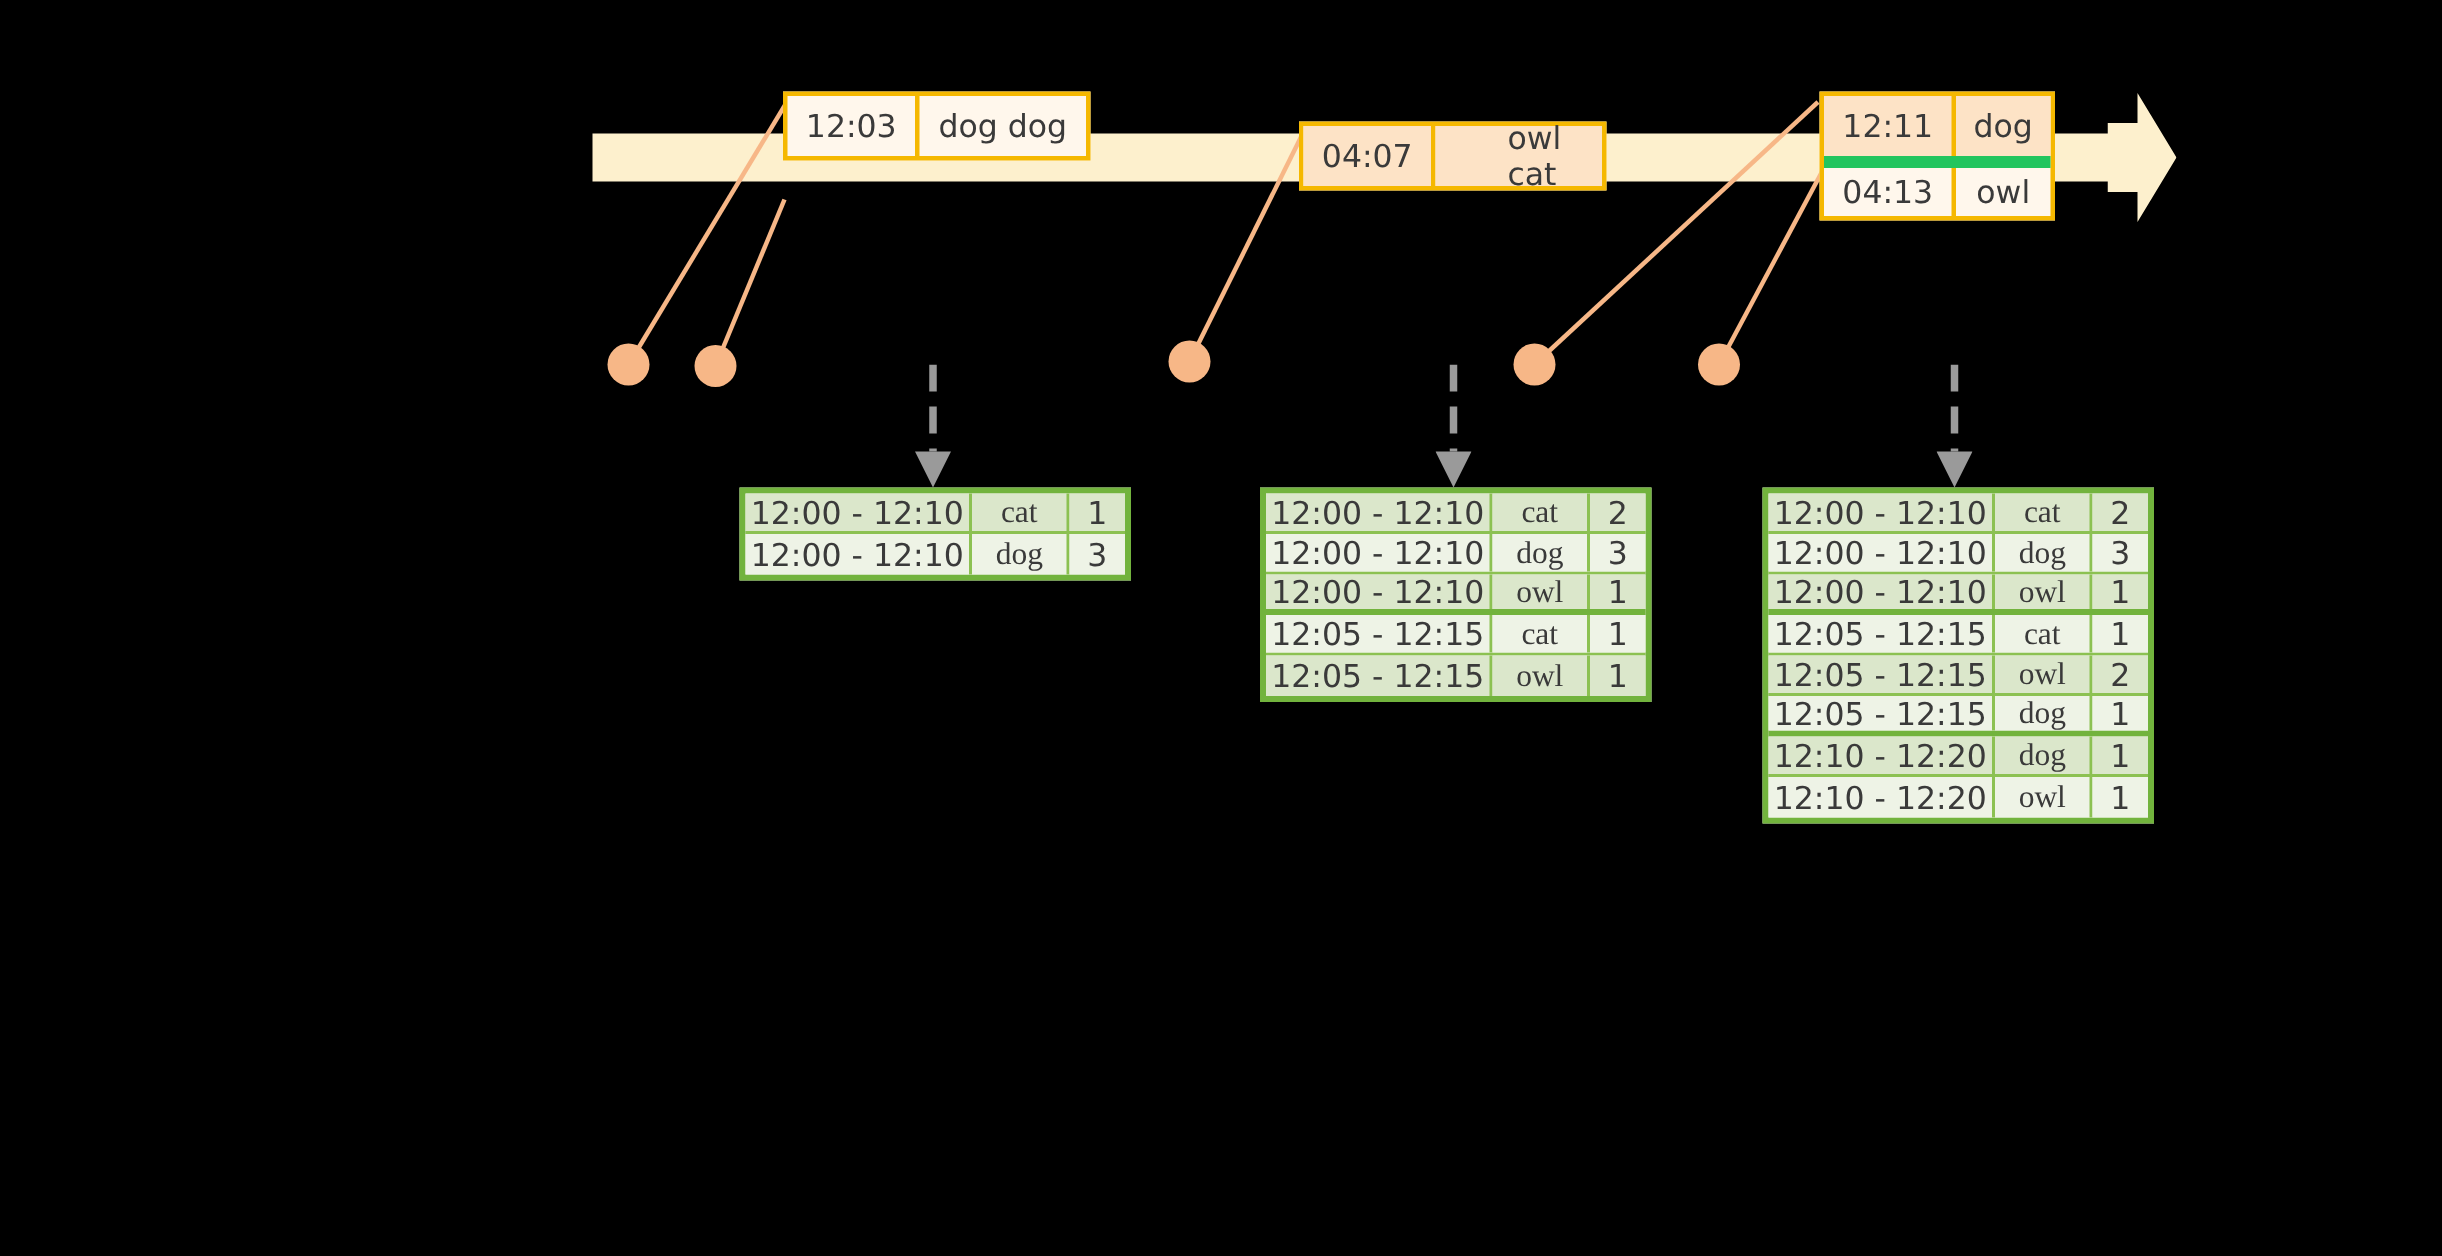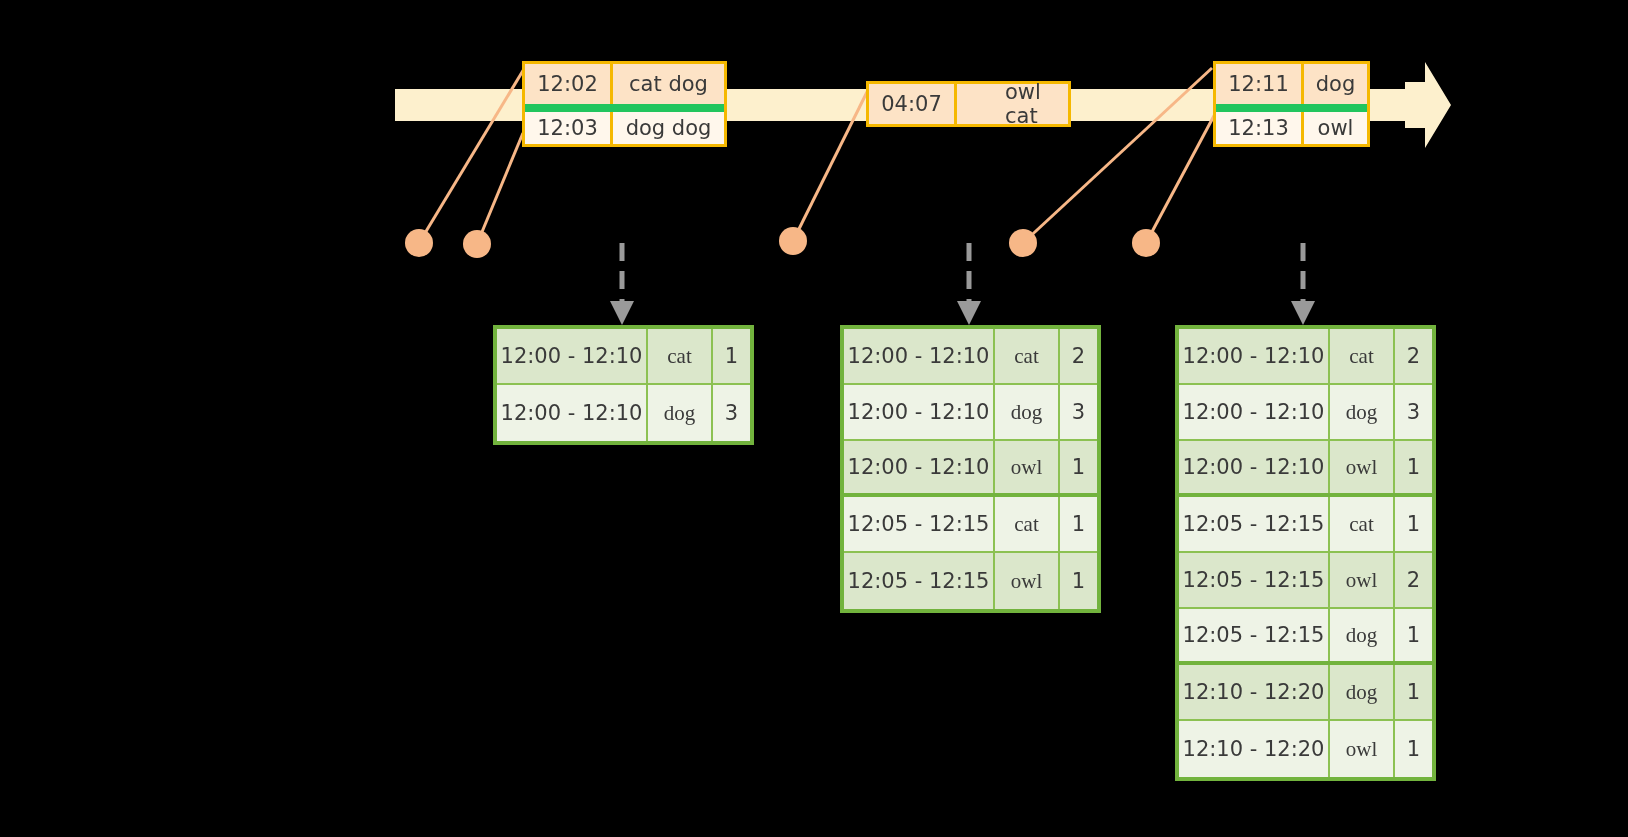--- a/index.html
+++ b/index.html
@@ -34,21 +34,21 @@
   #connectors{position:absolute;left:0;top:0;width:1628px;height:837px;}
   .dot{fill:#f7b787;}
   .conn{stroke:#f7b787;stroke-width:3;fill:none;}
 
   
   .dashed-arrow{position:absolute;width:24px;height:82px;}
 
   
   .result-table{position:absolute;border:4px solid #72b33d;box-sizing:border-box;
                 background:#eef3e6;}
-  .rt-row{display:flex;height:56px;box-sizing:border-box;border-bottom:2px solid #8cc152;}
+  .rt-row{display:flex;height:27px;box-sizing:border-box;border-bottom:2px solid #8cc152;}
   .rt-row:last-child{border-bottom:none;}
   .rt-row.grp-end{border-bottom:4px solid #72b33d;}
   .rt-row.shade .rt-cell{background:#dbe7cb;}
   .rt-cell{display:flex;align-items:center;justify-content:center;
            color:#3a3a3a;font-size:21px;box-sizing:border-box;
            border-right:2px solid #8cc152;background:#eef3e6;}
   .rt-cell:last-child{border-right:none;}
   .rt-cell.win{width:151px;}
   .rt-cell.key{width:65px;font-family:Liberation Serif, serif;}
   .rt-cell.cnt{width:37px;}
@@ -78,44 +78,40 @@
     <g>
       <circle class="dot" cx="419" cy="243" r="14"></circle>
       <circle class="dot" cx="477" cy="244" r="14"></circle>
       <circle class="dot" cx="793" cy="241" r="14"></circle>
       <circle class="dot" cx="1023" cy="243" r="14"></circle>
       <circle class="dot" cx="1146" cy="243" r="14"></circle>
     </g>
   </svg>
 
   <div class="event-box" id="event-box-1">
-    <div class="event-row shade">
-      <div class="cell time">12:02</div>
-      <div class="cell val">cat dog</div>
-    </div>
     <div class="event-row">
       <div class="cell time">12:03</div>
       <div class="cell val">dog dog</div>
     </div>
   </div>
 
   <div class="event-box" id="event-box-2">
     <div class="event-row shade">
       <div class="cell time">04:07</div>
       <div class="cell val">owl cat</div>
     </div>
   </div>
 
   <div class="event-box" id="event-box-3">
     <div class="event-row shade">
       <div class="cell time">12:11</div>
       <div class="cell val">dog</div>
     </div>
     <div class="event-row">
-      <div class="cell time">12:13</div>
+      <div class="cell time">04:13</div>
       <div class="cell val">owl</div>
     </div>
   </div>
 
   <svg class="dashed-arrow" style="left:610px;top:243px;" viewBox="0 0 24 82">
     <line x1="12" y1="0" x2="12" y2="58" stroke="#9a9a9a" stroke-width="5" stroke-dasharray="18,10"></line>
     <polygon points="0,58 24,58 12,82" fill="#9a9a9a"></polygon>
   </svg>
   <svg class="dashed-arrow" style="left:957px;top:243px;" viewBox="0 0 24 82">
     <line x1="12" y1="0" x2="12" y2="58" stroke="#9a9a9a" stroke-width="5" stroke-dasharray="18,10"></line>

